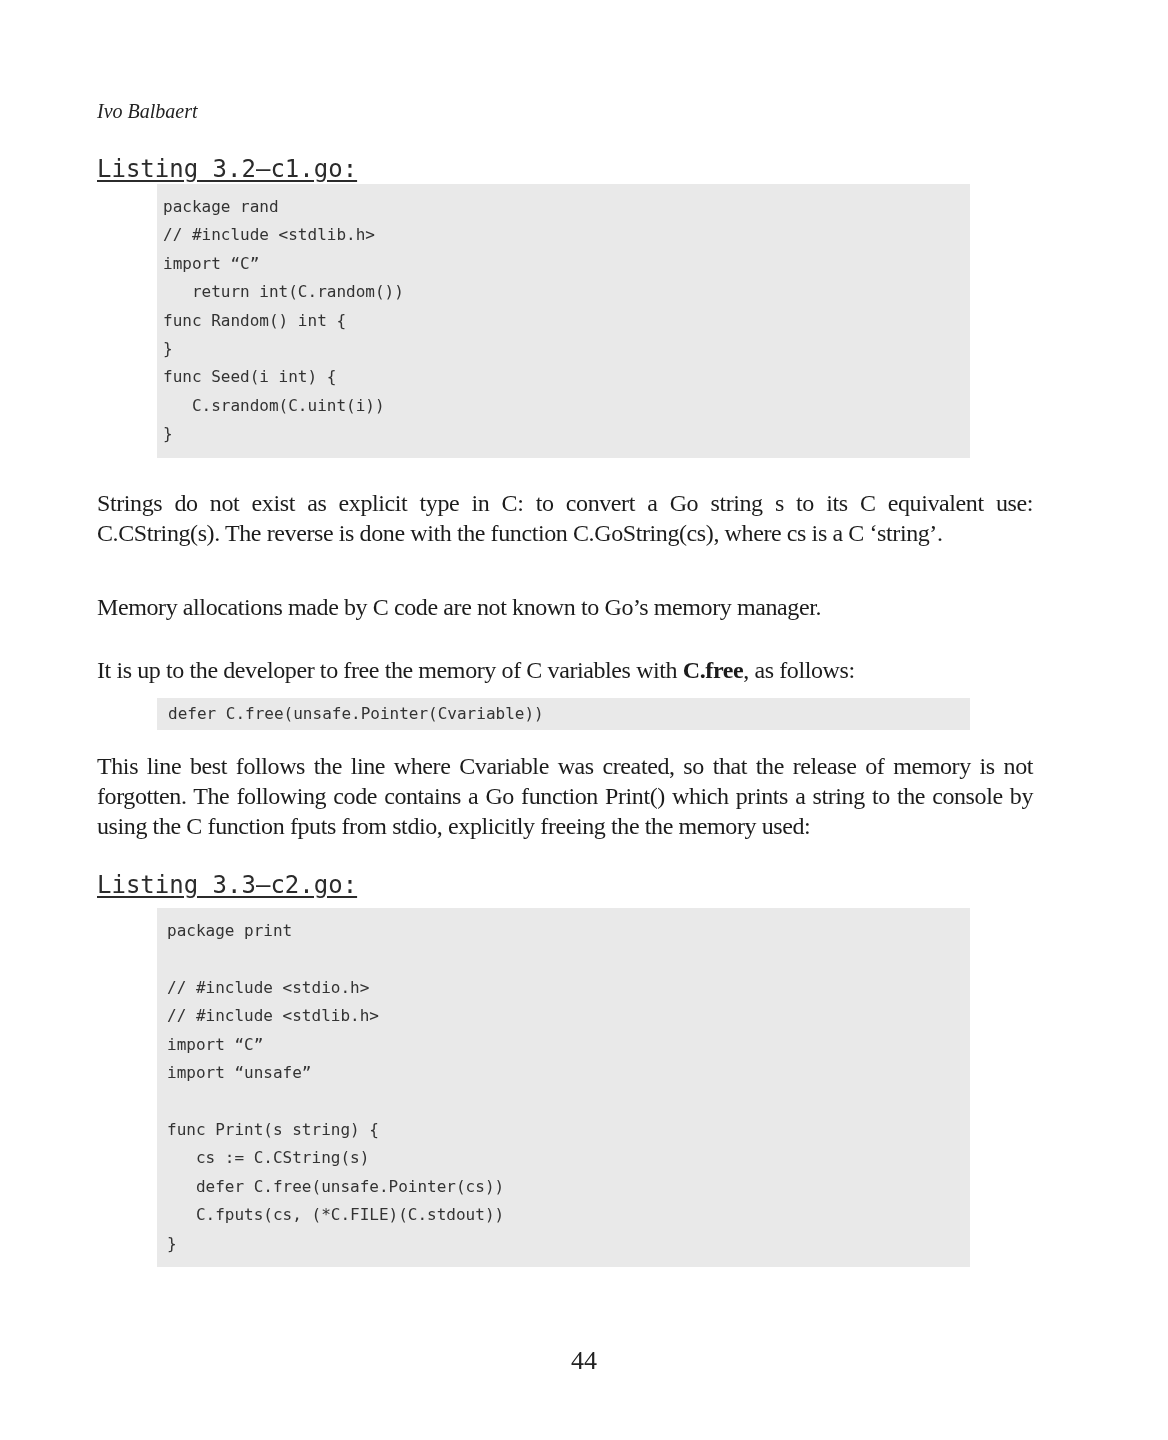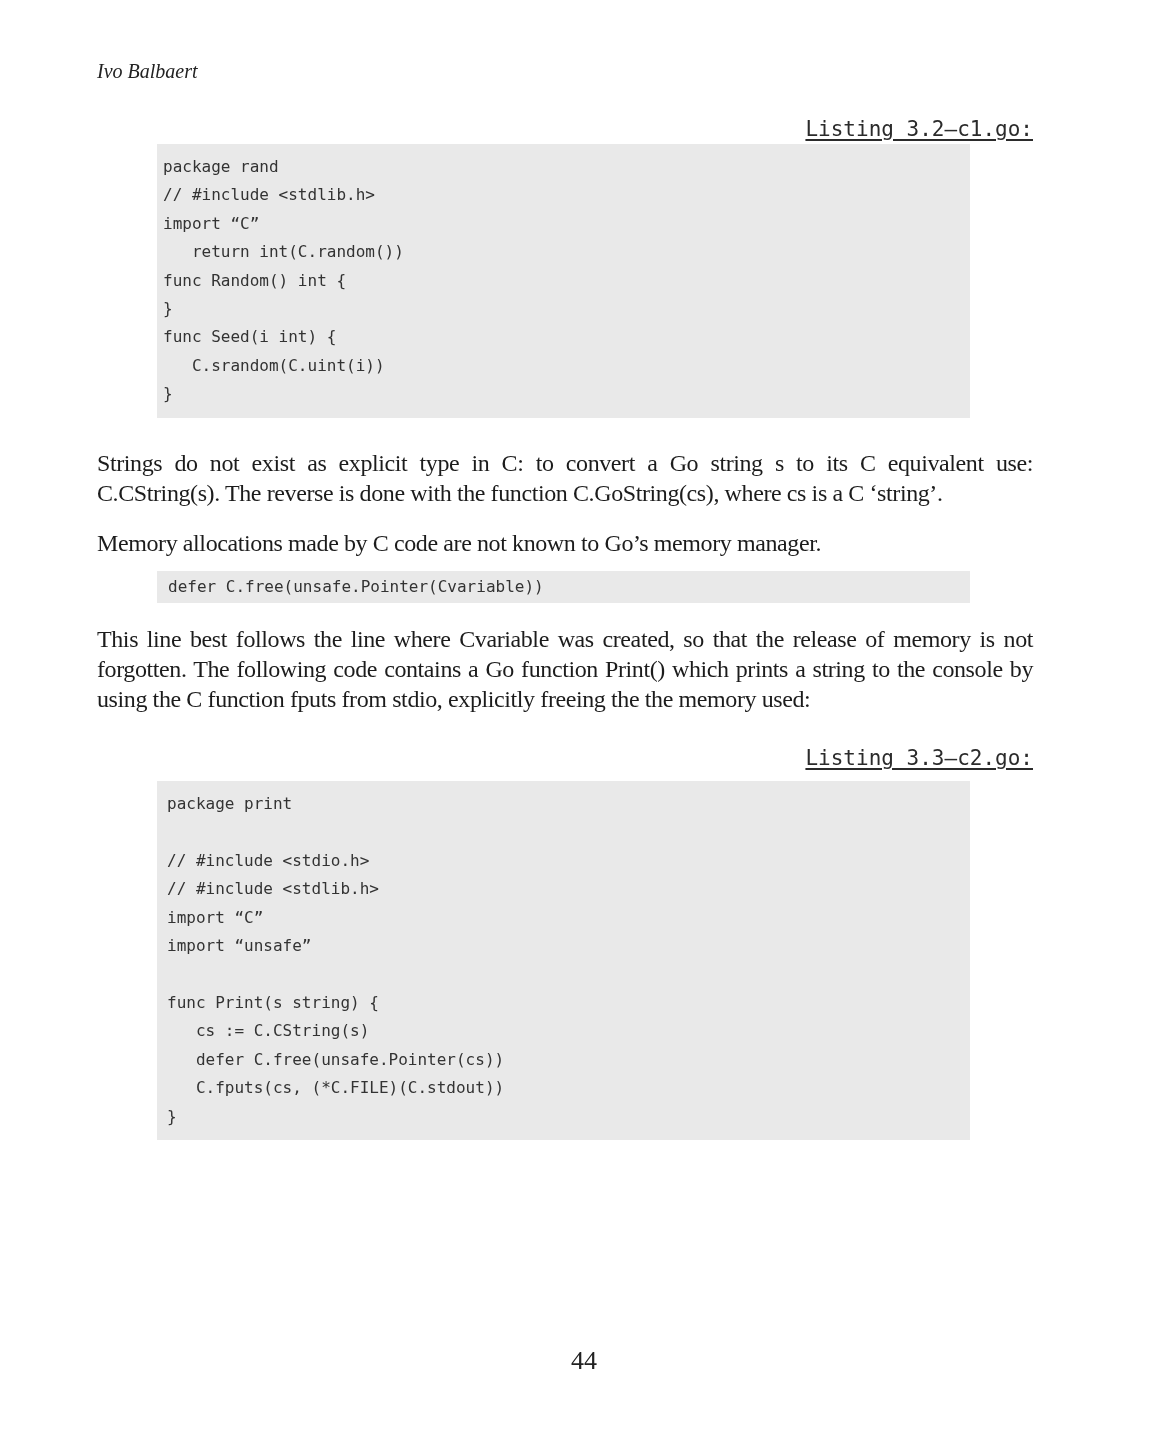--- a/index.html
+++ b/index.html
@@ -13,28 +13,28 @@
     color: #1c1c1c;
   }
   .content {
     padding: 58px 135px 0 97px; 
   }
   .running-header {
     font-style: italic;
     font-size: 20px;
     line-height: 26px;
     color: #222222;
+    margin-top: 40px;
   }
   .listing-title {
     margin-top: 34px;
     font-family: "DejaVu Sans Mono", monospace;
-    font-size: 21px;
+    font-size: 24px;
     line-height: 22px;
     color: #2b2b2b;
-    text-align: right;
   }
   .listing-title span { text-decoration: underline; text-underline-offset: 3px; }
   .listing-title.t2 { margin-top: 33px; }
   .code-block {
     margin-top: 4px;
     margin-left: 60px;        
     width: 807px;
     background: #e9e9e9;
     padding: 9px 0 9px 6px;
   }
@@ -50,21 +50,21 @@
   }
   .para {
     margin: 0;
     font-size: 24px;
     line-height: 30px;
     letter-spacing: -0.4px;
     color: #1c1c1c;
   }
   .para.justify { text-align: justify; }
   .p-strings { margin-top: 30px; }
-  .p-memory  { margin-top: 20px; }
+  .p-memory  { margin-top: 44px; }
   .p-cfree   { margin-top: 33px; }
   .p-thisline{ margin-top: 21px; }
   .para b { font-weight: bold; }
   .page-number {
     position: absolute;
     left: 0;
     bottom: 64px;
     width: 100%;
     text-align: center;
     font-size: 26px;
@@ -92,20 +92,21 @@
       <div class="code-line">}</div>
       <div class="code-line">func Seed(i int) {</div>
       <div class="code-line">   C.srandom(C.uint(i))</div>
       <div class="code-line">}</div>
     </div>
 
     <p class="para justify p-strings">Strings do not exist as explicit type in C: to convert a Go string s to its C equivalent use: C.CString(s). The reverse is done with the function C.GoString(cs), where cs is a C ‘string’.</p>
 
     <p class="para p-memory">Memory allocations made by C code are not known to Go’s memory manager.</p>
 
+    <p class="para p-cfree"><span>It is up to the developer to free the memory of C variables with </span><b>C.free</b><span>, as follows:</span></p>
 
     <div class="code-block single">
       <div class="code-line">defer C.free(unsafe.Pointer(Cvariable))</div>
     </div>
 
     <p class="para justify p-thisline">This line best follows the line where Cvariable was created, so that the release of memory is not forgotten. The following code contains a Go function Print() which prints a string to the console by using the C function fputs from stdio, explicitly freeing the the memory used:</p>
 
     <div class="listing-title t2">
       <span>Listing 3.3—c2.go:</span>
     </div>

